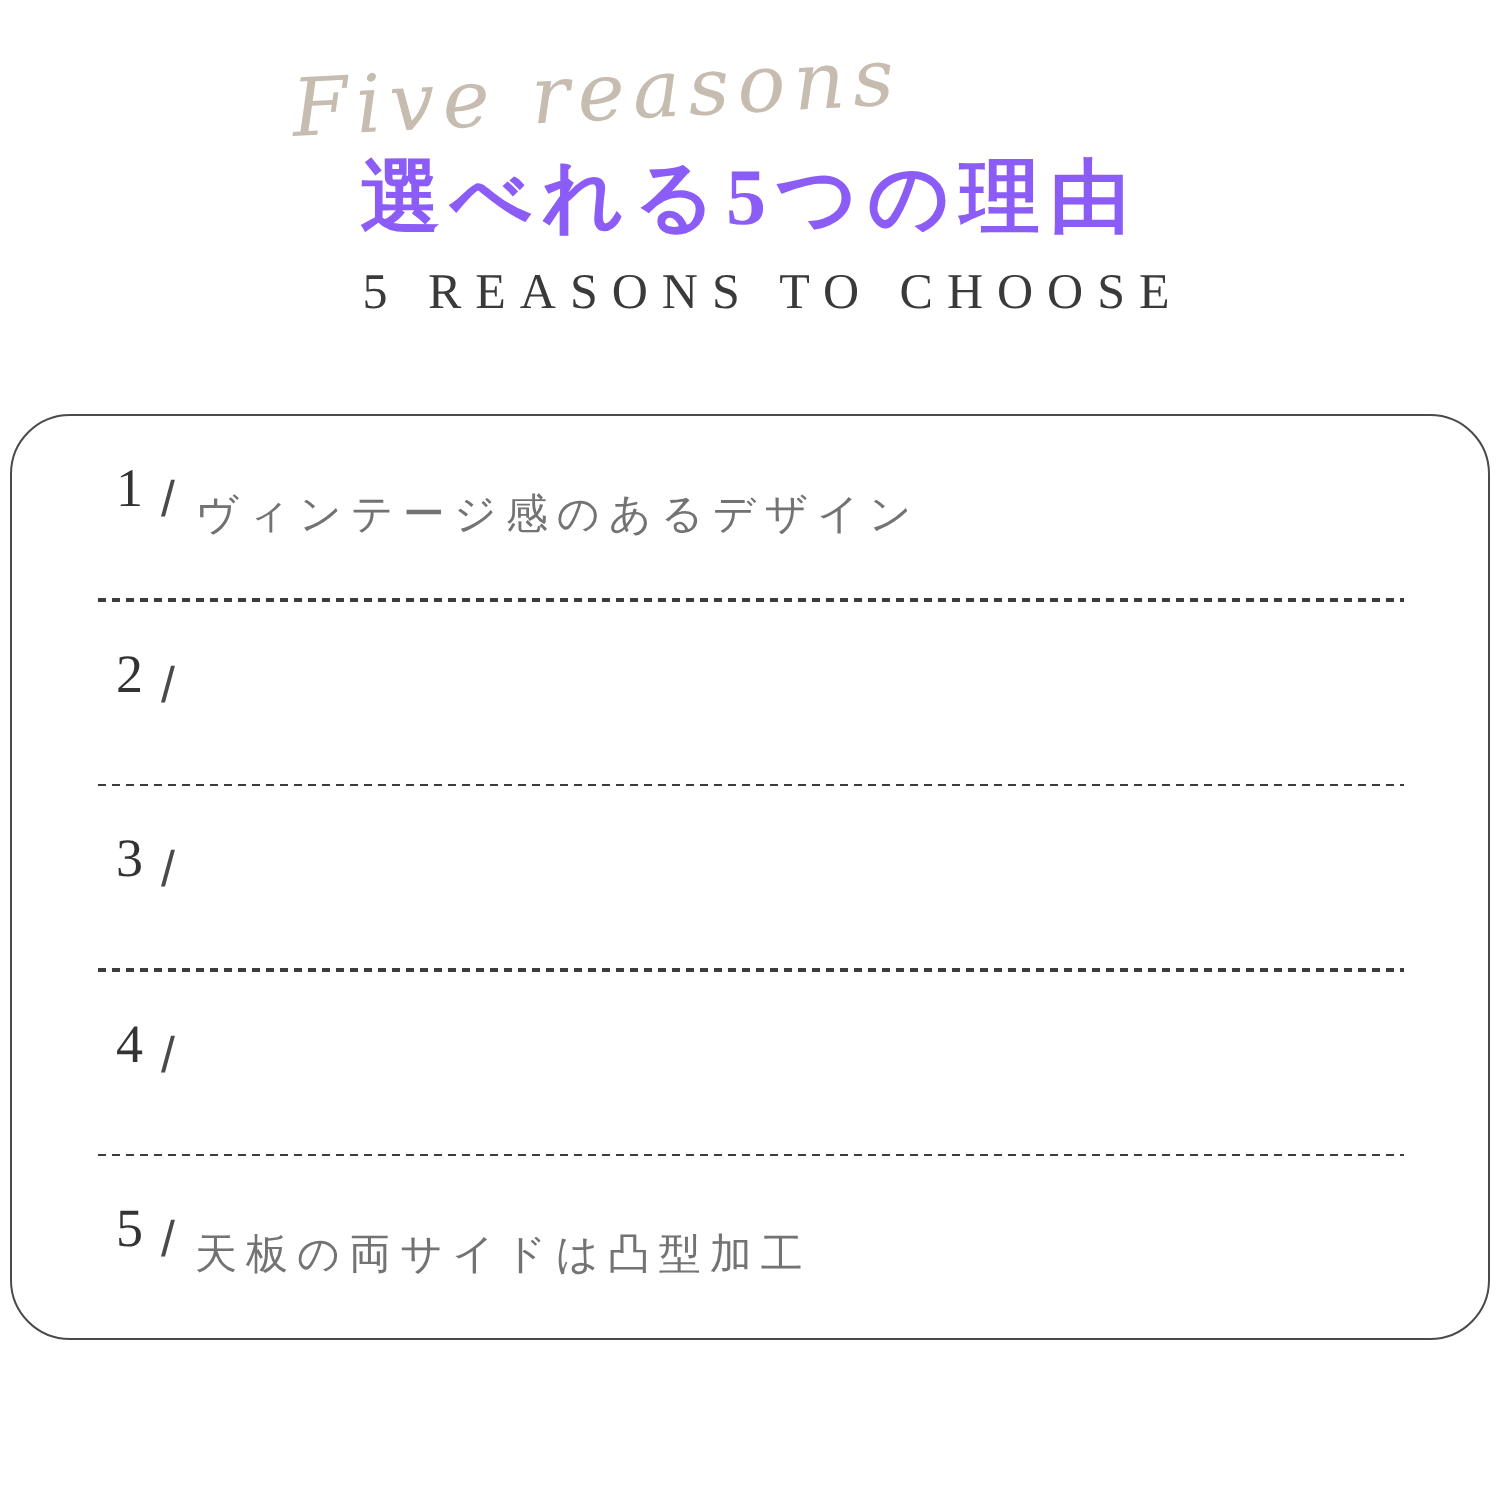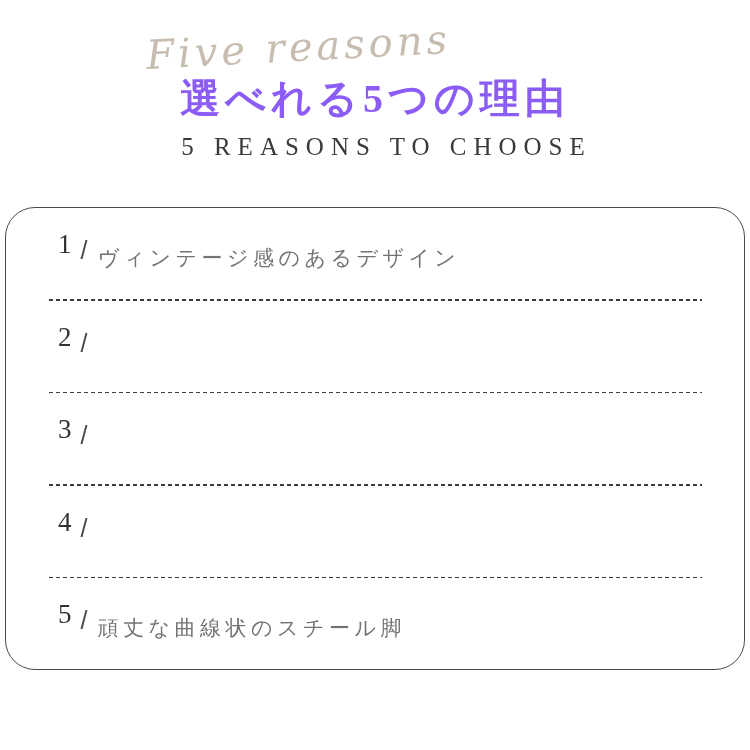--- a/index.html
+++ b/index.html
@@ -146,18 +146,18 @@
 
   <div class="reason-row">
     <span class="num">4</span>
     <span class="slash">/</span>
   </div>
   <div class="sep"></div>
 
   <div class="reason-row">
     <span class="num">5</span>
     <span class="slash">/</span>
-    <span class="text">頑丈な曲線状のスチール脚</span>
+    <span class="text">天板の両サイドは凸型加工</span>
   </div>
 
 </section>
 
 </div>
 
 </body></html>

